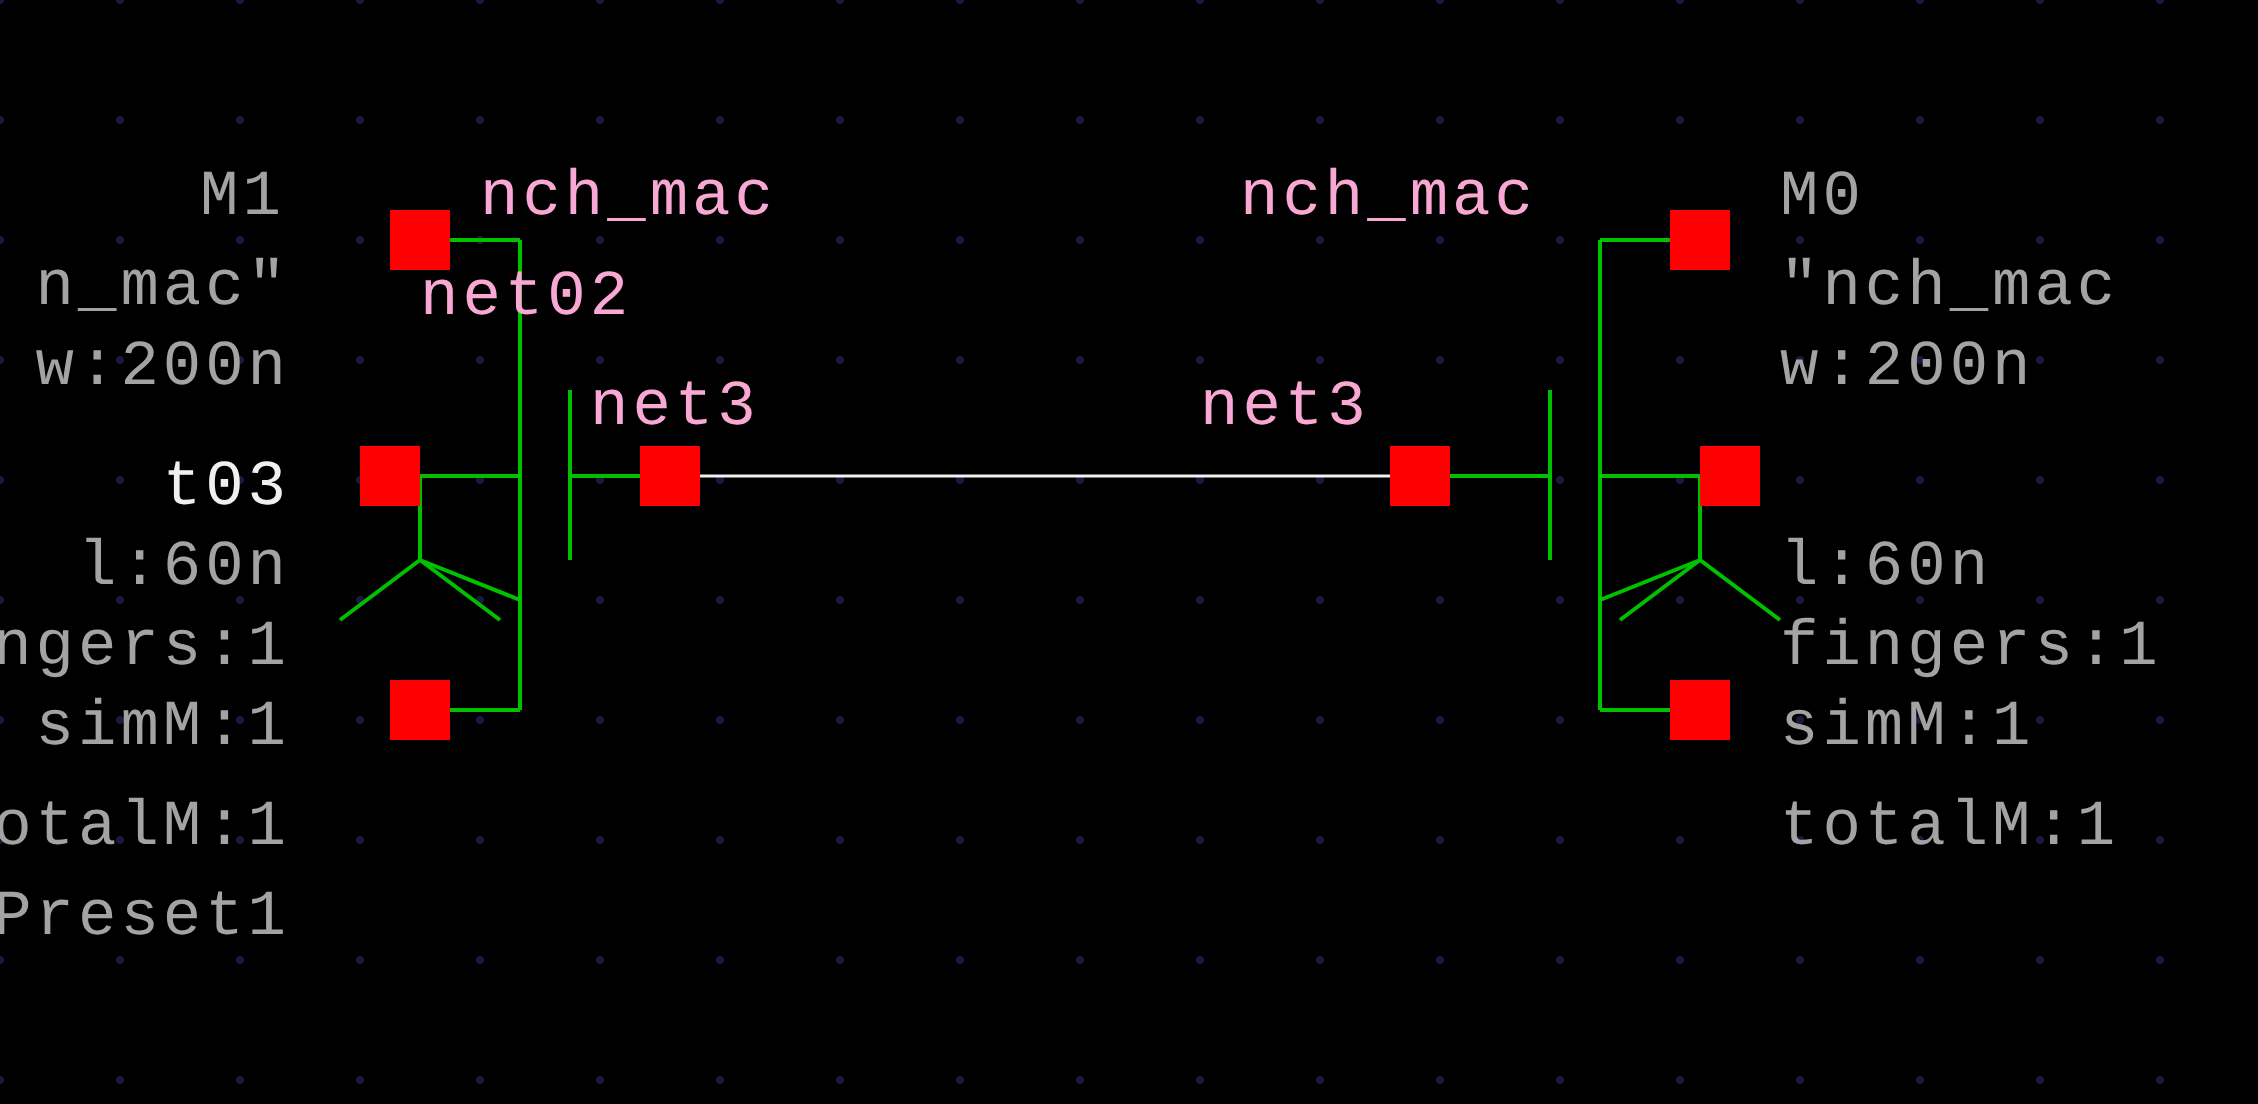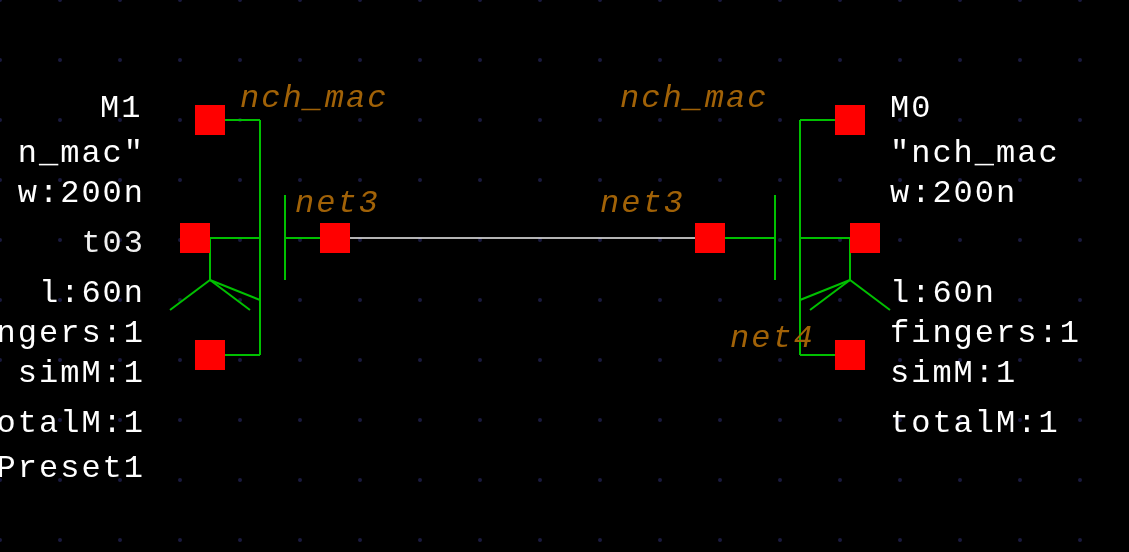--- a/index.html
+++ b/index.html
@@ -23,22 +23,22 @@
     width: 4px;
     height: 4px;
     background: #1a1a40;
     border-radius: 50%;
   }
   .label {
     position: absolute;
     white-space: nowrap;
     letter-spacing: 2px;
   }
-  .orange { color: #ffffff; margin-top: 10px; }
-  .green  { color: #a16207; font-style: italic; }
+  .orange { color: #a3a3a3; }
+  .green  { color: #f9a8d4; }
   .white  { color: #f0f0f0; }
   .pin {
     position: absolute;
     width: 30px;
     height: 30px;
     background: #ff0000;
   }
   svg.wires {
     position: absolute;
     top: 0; left: 0;
@@ -307,27 +307,27 @@
   <div class="label orange" style="left:-55px; top:125px; text-align:right; width:200px;">n_mac"</div>
   <div class="label orange" style="left:-55px; top:165px; text-align:right; width:200px;">w:200n</div>
   <div class="label white" style="left:-55px; top:225px; text-align:right; width:200px;">t03</div>
   <div class="label orange" style="left:-55px; top:265px; text-align:right; width:200px;">l:60n</div>
   <div class="label orange" style="left:-55px; top:305px; text-align:right; width:200px;">ingers:1</div>
   <div class="label orange" style="left:-55px; top:345px; text-align:right; width:200px;">simM:1</div>
   <div class="label orange" style="left:-55px; top:395px; text-align:right; width:200px;">totalM:1</div>
   <div class="label orange" style="left:-55px; top:440px; text-align:right; width:200px;">Preset1</div>
 
   <div class="label green" style="left:240px; top:80px;">nch_mac</div>
+  <div class="label green" style="left:210px; top:130px;">net02</div>
   <div class="label green" style="left:295px; top:185px;">net3</div>
 
   <div class="label orange" style="left:890px; top:80px;">M0</div>
   <div class="label orange" style="left:890px; top:125px;">"nch_mac</div>
   <div class="label orange" style="left:890px; top:165px;">w:200n</div>
   <div class="label orange" style="left:890px; top:265px;">l:60n</div>
   <div class="label orange" style="left:890px; top:305px;">fingers:1</div>
   <div class="label orange" style="left:890px; top:345px;">simM:1</div>
   <div class="label orange" style="left:890px; top:395px;">totalM:1</div>
 
   <div class="label green" style="left:620px; top:80px;">nch_mac</div>
   <div class="label green" style="left:600px; top:185px;">net3</div>
-  <div class="label green" style="left:730px; top:320px;">net4</div>
 
 </div>
 
 </body></html>

